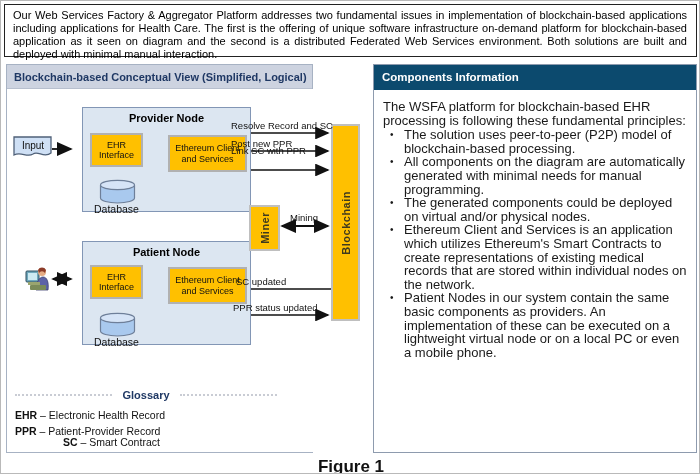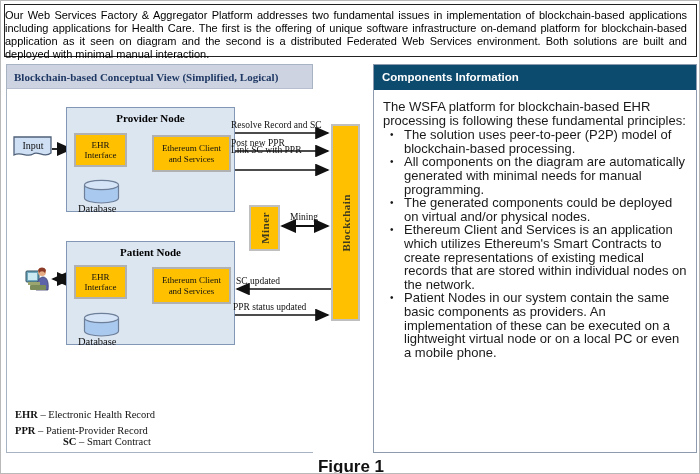--- a/index.html
+++ b/index.html
@@ -7,38 +7,38 @@
   body { font-family:"Liberation Sans", sans-serif; color:#000; }
   #page {
     position:relative; width:700px; height:474px; background:#fff;
     border:1px solid #b9b9b9; overflow:hidden;
   }
 
   
   .top-note {
     position:absolute; left:3px; top:3px; width:693px; height:53px;
     border:1px solid #222; background:#fff;
-    padding:4px 9px 3px 0;
+    padding:4px 9px 3px 8px;
     font-size:11px; line-height:12.9px; text-align:justify;
   }
 
   
   .left-panel {
     position:absolute; left:5px; top:63px; width:307px; height:389px;
-    border:1px solid #a7b2c3; background:#fff;font-family:Liberation Serif, serif;
+    border:1px solid #a7b2c3; background:#fff;
   }
   .left-header {
     height:24px; background:#cdd3e0; color:#1f3864;
     font-size:11px; font-weight:bold; line-height:24px; padding-left:7px;
     border-bottom:1px solid #b7bfce;
   }
   .diagram { position:relative; width:361px; height:363px; background:#fff; }
 
   .node-box {
-    position:absolute; background:#dce6f1; border:1px solid #8296b5;
+    position:absolute; background:#dce6f1; border:1px solid #8296b5;margin-left:16px;
   }
   .node-title { text-align:center; font-weight:bold; font-size:11px; margin-top:4px; }
   .orange-box {
     position:absolute; background:#ffc000; border:2px solid #b1b1b1;
     display:flex; align-items:center; justify-content:center; text-align:center;
     font-size:9px; line-height:10.5px; color:#111; padding:1px;
   }
   .db-label { position:absolute; font-size:10.5px; color:#111; }
 
   .vbar {
@@ -172,20 +172,25 @@
         <span class="vtext">Blockchain</span>
       </div>
 
       <div class="alabel" style="left:224px; top:31px;">Resolve Record and SC</div>
       <div class="alabel" style="left:224px; top:49px;">Post new PPR</div>
       <div class="alabel" style="left:224px; top:56px;">Link SC with PPR</div>
       <div class="alabel" style="left:283px; top:123px;">Mining</div>
       <div class="alabel" style="left:229px; top:187px;">SC updated</div>
       <div class="alabel" style="left:226px; top:213px;">PPR status updated</div>
 
+      <div class="glossary-head">
+        <span class="glossary-line"></span>
+        <span class="glossary-title">Glossary</span>
+        <span class="glossary-line"></span>
+      </div>
       <div class="glossary-item" style="top:320px;">
         <b>EHR</b>
         <span>–</span>
         <span>Electronic Health Record</span>
       </div>
       <div class="glossary-item" style="top:336px;">
         <b>PPR</b>
         <span>–</span>
         <span>Patient-Provider Record</span>
       </div>

